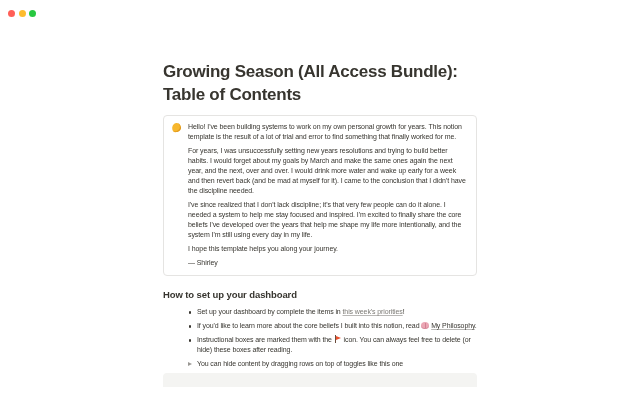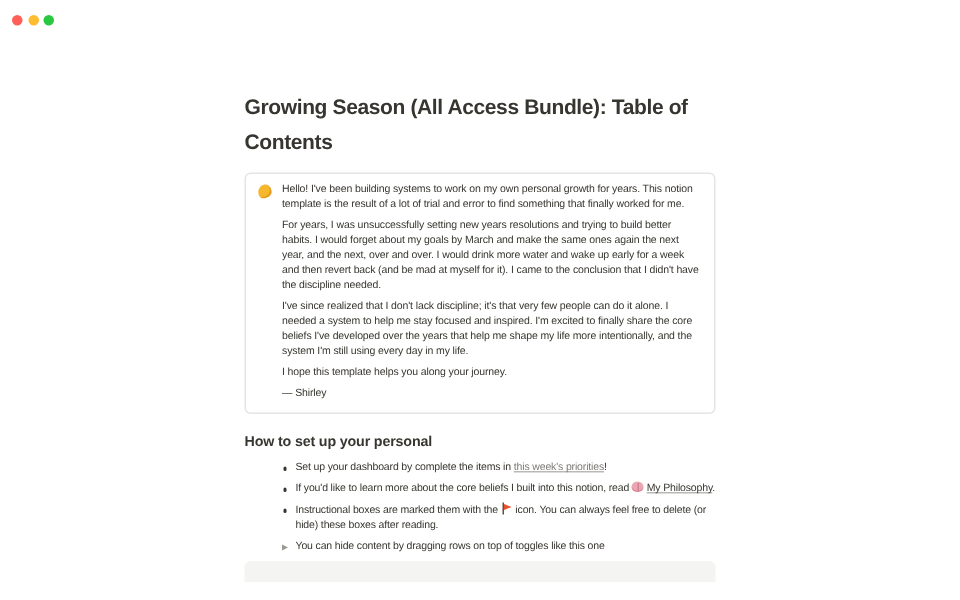--- a/index.html
+++ b/index.html
@@ -12,21 +12,21 @@
   .titlebar{height:26px;position:relative;}
   .traffic-lights{position:absolute;top:10px;left:8px;display:flex;gap:3.5px;}
   .dot{width:7px;height:7px;border-radius:50%;display:inline-block;}
   .dot.red{background:#ff5f57;}
   .dot.yellow{background:#febc2e;}
   .dot.green{background:#28c840;}
 
   .content{width:314px;margin:0 auto;}
 
   .page-title{
-    margin:34px 0 0;font-size:14px;line-height:23px;font-weight:700;
+    margin:34px 0 0;font-size:17px;line-height:23px;font-weight:700;
     letter-spacing:-0.25px;color:#37352f;
   }
 
   .callout{
     margin-top:9px;border:1px solid #e5e4e2;border-radius:4px;
     padding:6px 8px 7px 8px;display:flex;gap:7px;background:#fff;
   }
   .callout-icon{flex:none;padding-top:1px;}
   .hand{
     display:block;width:9px;height:9px;background:#f7b72d;
@@ -100,21 +100,21 @@
         </span>
       <div class="callout-body" id="callout-paragraphs">
           <p>Hello! I've been building systems to work on my own personal growth for years. This notion template is the result of a lot of trial and error to find something that finally worked for me.</p>
           <p>For years, I was unsuccessfully setting new years resolutions and trying to build better habits. I would forget about my goals by March and make the same ones again the next year, and the next, over and over. I would drink more water and wake up early for a week and then revert back (and be mad at myself for it). I came to the conclusion that I didn't have the discipline needed.</p>
           <p>I've since realized that I don't lack discipline; it's that very few people can do it alone. I needed a system to help me stay focused and inspired. I'm excited to finally share the core beliefs I've developed over the years that help me shape my life more intentionally, and the system I'm still using every day in my life.</p>
           <p>I hope this template helps you along your journey.</p>
           <p>— Shirley</p>
         </div>
     </div>
 
-    <h3 class="section-heading">How to set up your personal</h3>
+    <h3 class="section-heading">How to set up your dashboard</h3>
 
     <div class="list" id="setup-list">
         <div class="row">
           <span class="marker">
             <i class="bullet-dot"></i>
           </span>
           <span class="row-text">Set up your dashboard by complete the items in <span class="page-link muted">this week's priorities</span>!</span>
         </div>
         <div class="row">
           <span class="marker">

